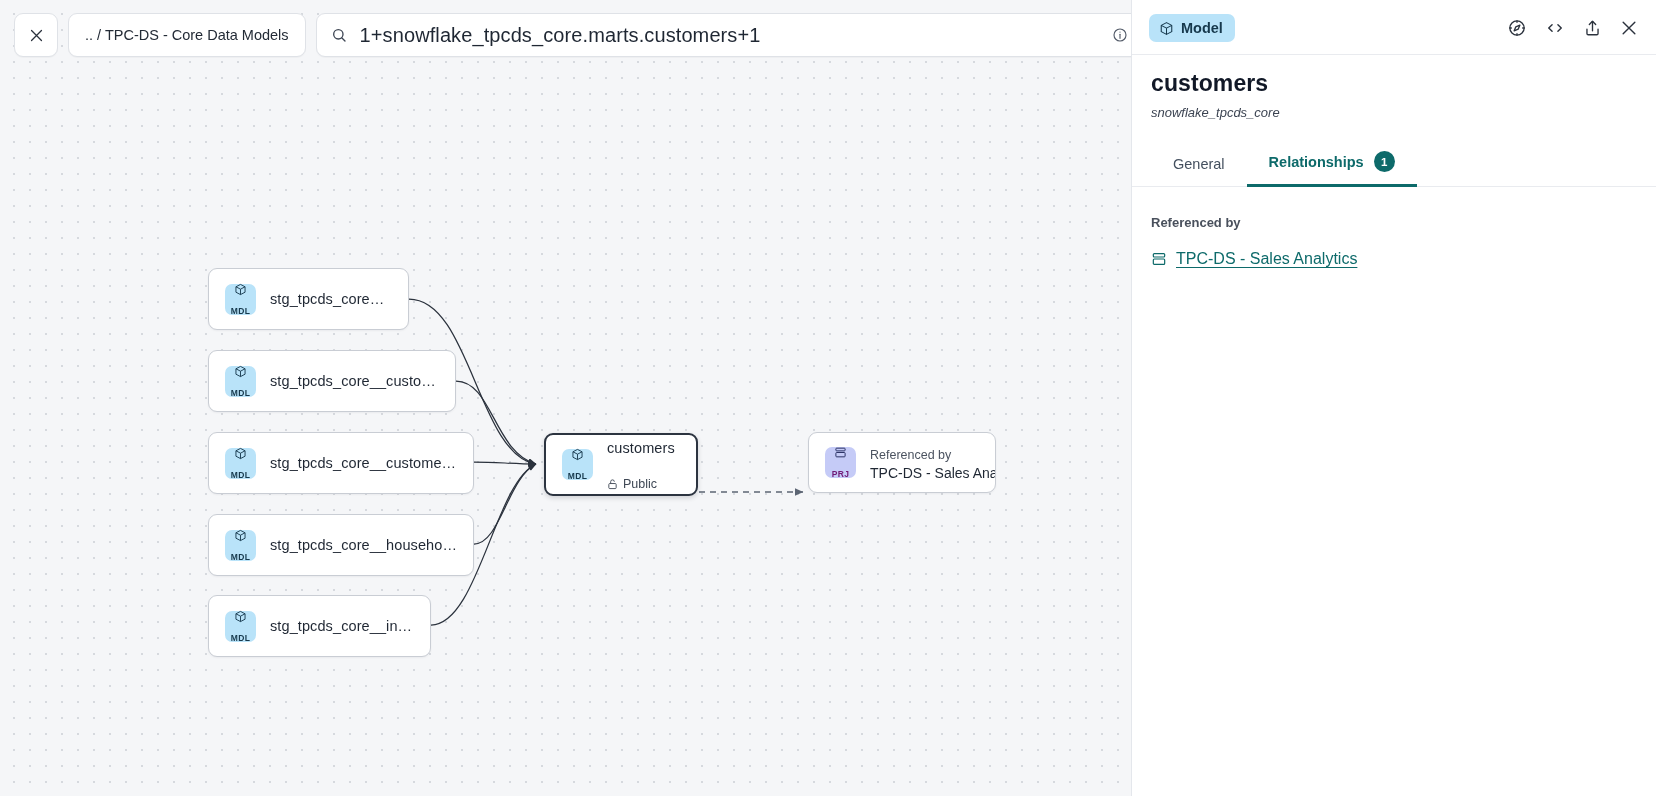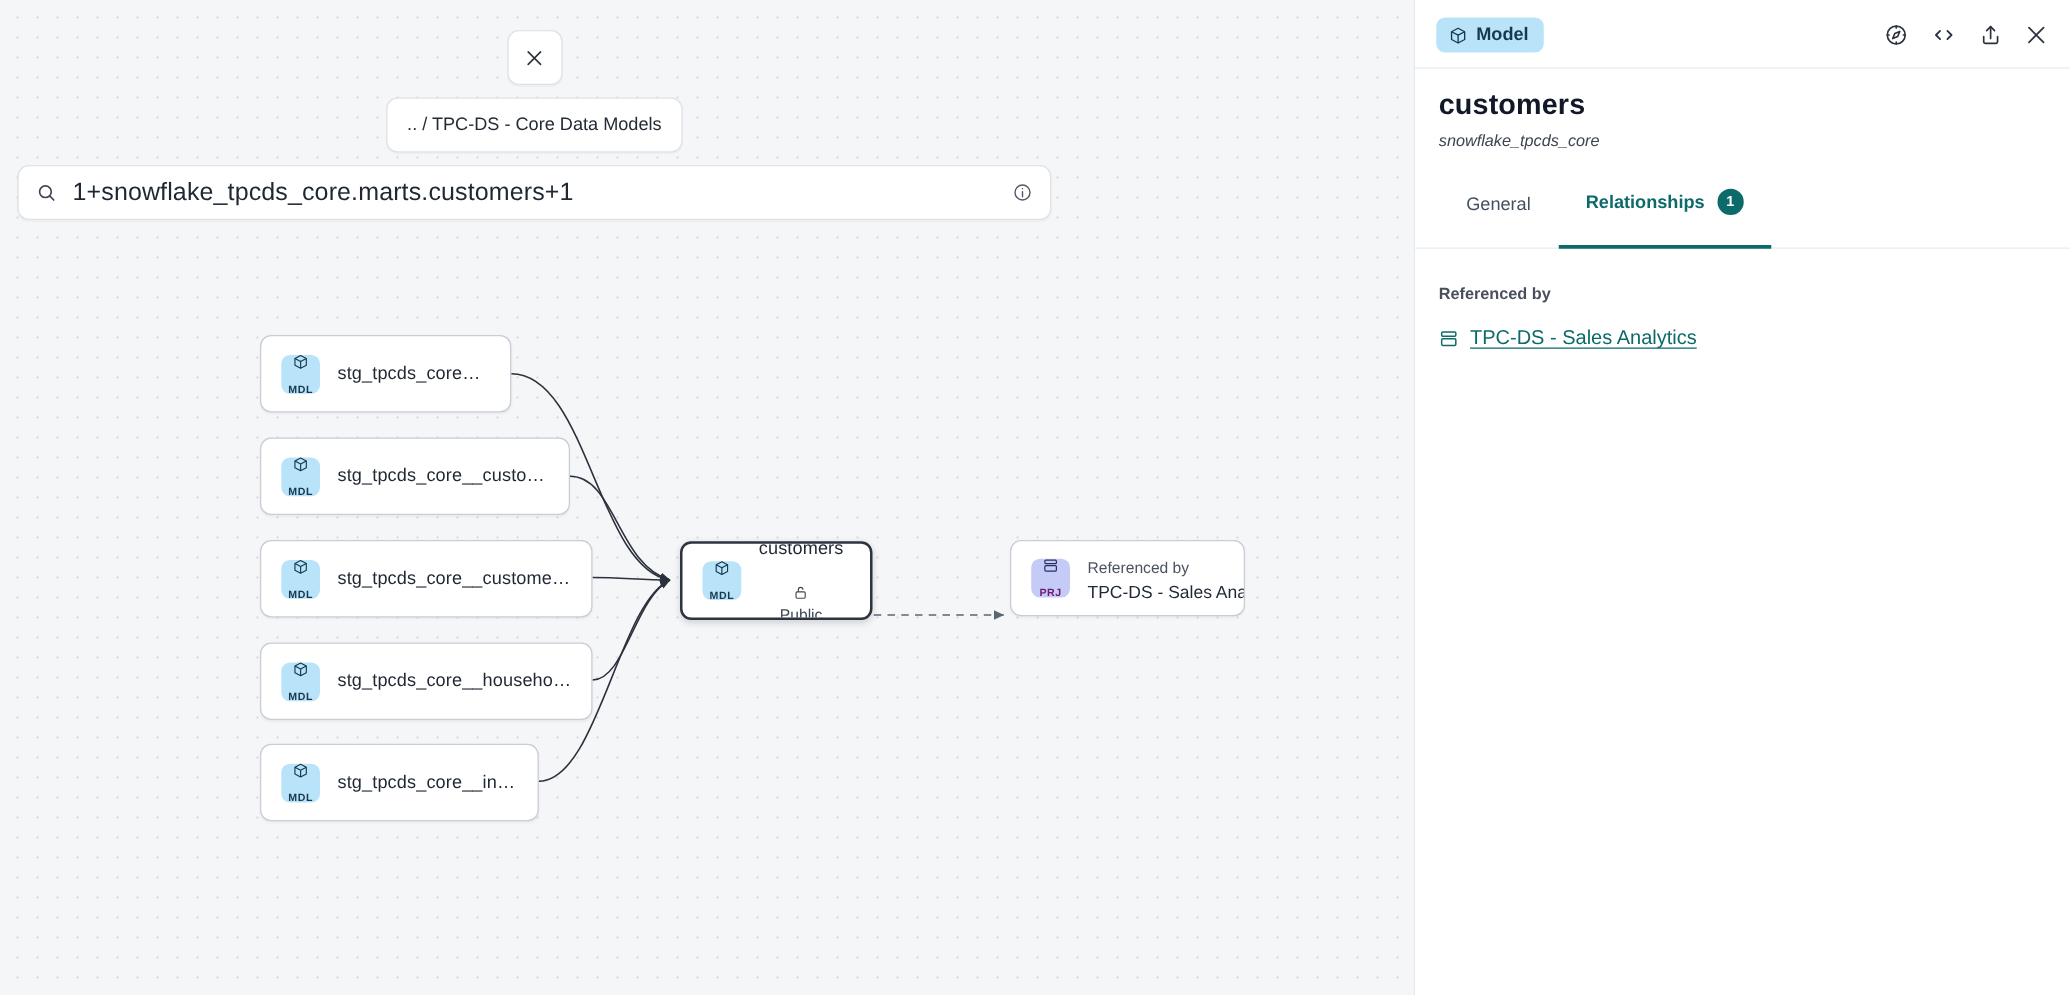--- a/index.html
+++ b/index.html
@@ -19,25 +19,24 @@
     width: 1131px; height: 796px;
     background-color: #f5f6f8;
     background-image: radial-gradient(#d6d9de 1.1px, transparent 1.2px);
     background-size: 16px 16px;
     background-position: 6px 6px;
     overflow: hidden;
   }
 
   
   #toolbar {
-    position: absolute; left: 0; top: 11px;
+    position: absolute; left: 0; top: 0;
     display: flex; align-items: center; gap: 10px;
     padding: 13px 14px;
     z-index: 5;
-    flex-direction: column;
   }
   .tb-btn {
     height: 44px; min-width: 44px;
     background: #ffffff;
     border: 1px solid #dfe2e7;
     border-radius: 9px;
     display: flex; align-items: center; justify-content: center;
     box-shadow: 0 1px 1px rgba(16,24,40,.03);
     cursor: pointer;
   }
@@ -106,21 +105,21 @@
     font-size: 8.5px; font-weight: 700; letter-spacing: .4px; margin-top: 1px;
   }
   .node-text { min-width: 0; }
   .node-title {
     font-size: 14.5px; color: #1f2733;
     white-space: nowrap; overflow: hidden; text-overflow: ellipsis;
     letter-spacing: .1px;
   }
   .node-sub {
     display: flex; align-items: center; gap: 5px;
-    font-size: 12.5px; color: #3f4855; margin-top: 20px; flex-direction: column;
+    font-size: 12.5px; color: #3f4855; margin-top: 20px;
   }
   .node-eyebrow { font-size: 12.5px; color: #4b5360; }
   .node-name2 { font-size: 14px; color: #1f2733; margin-top: 2px; white-space: nowrap; }
 
   
   #side-panel {
     position: relative;
     width: 525px; height: 796px;
     background: #ffffff;
     border-left: 1px solid #e4e7ec;
@@ -147,21 +146,21 @@
   #panel-subtitle { font-size: 13px; color: #3c4452; margin-top: 8px; font-style: italic; }
 
   #tabs {
     display: flex; align-items: flex-end; gap: 0;
     padding: 0 19px;
     margin-top: 21px;
     border-bottom: 1px solid #e9ebef;
   }
   .tab {
     display: flex; align-items: center; gap: 10px;
-    padding: 10px 22px 24px 22px;
+    padding: 10px 22px 12px 22px;
     font-size: 14.5px;
     color: #44505f;
     cursor: pointer;
     border-bottom: 3px solid transparent;
     margin-bottom: -1px;
   }
   .tab.active { color: #0d6a6a; font-weight: 700; border-bottom-color: #0d6a6a; }
   .tab-count {
     min-width: 21px; height: 21px; padding: 0 6px;
     border-radius: 11px;

